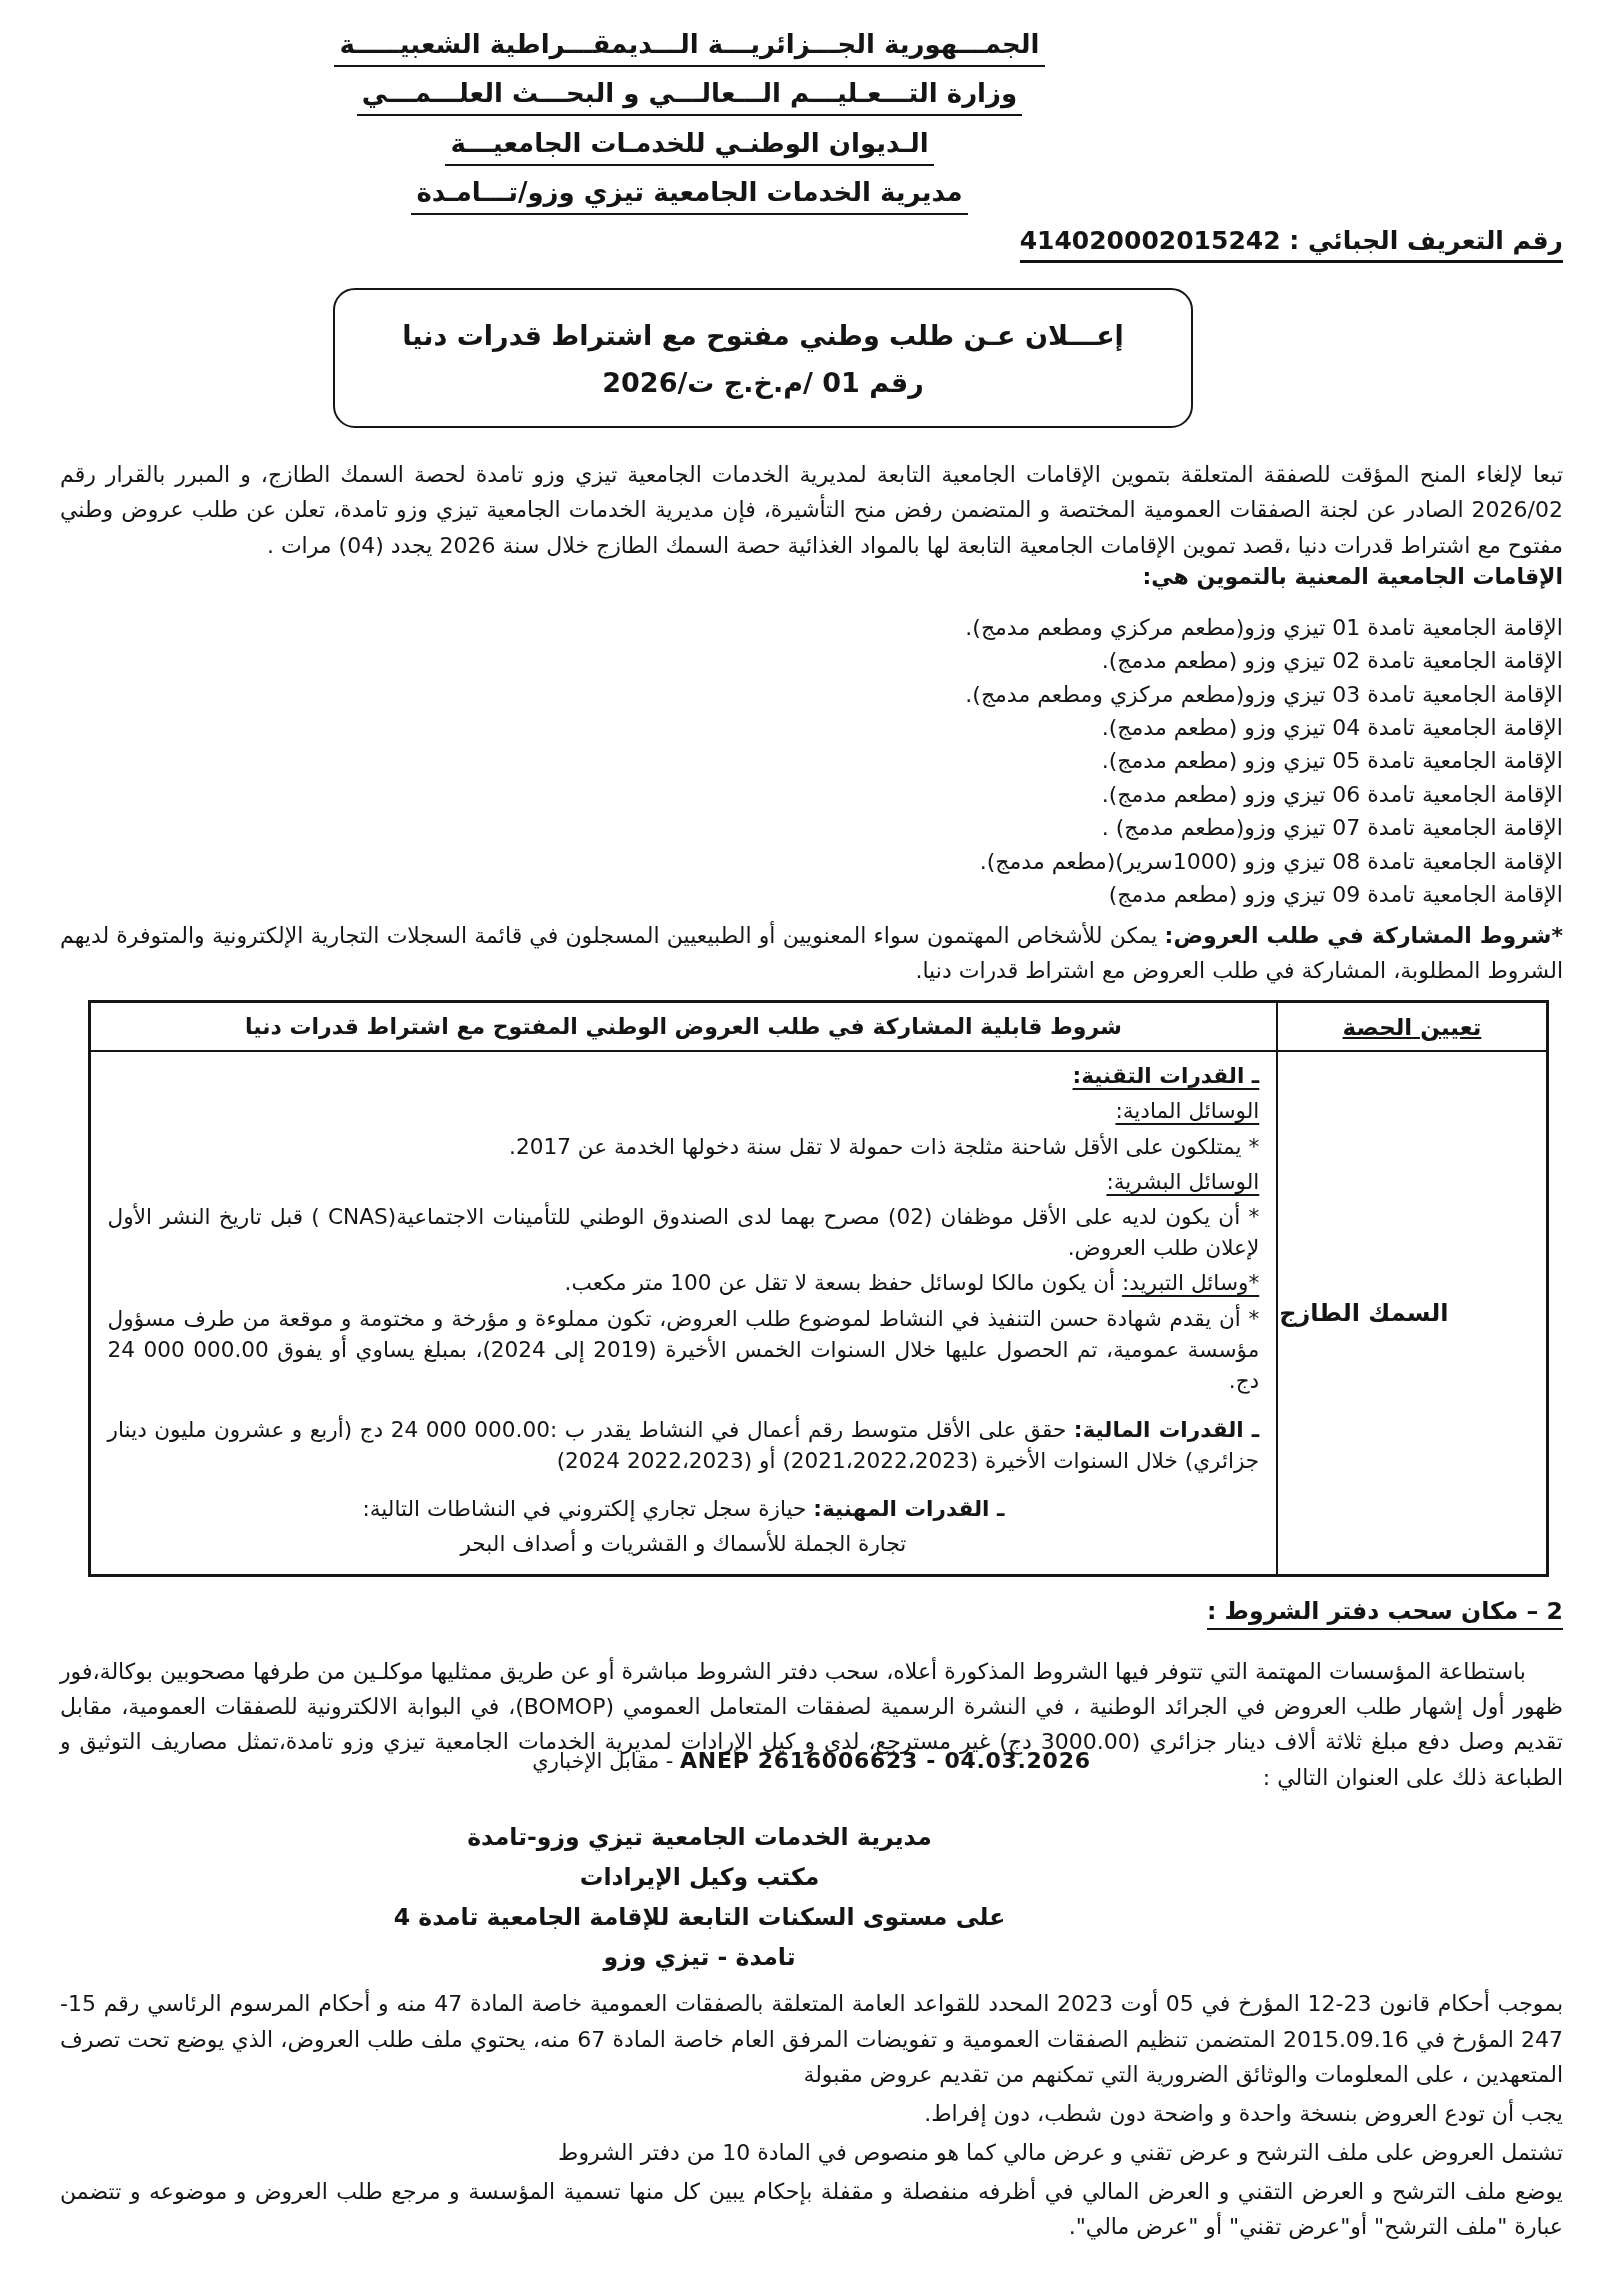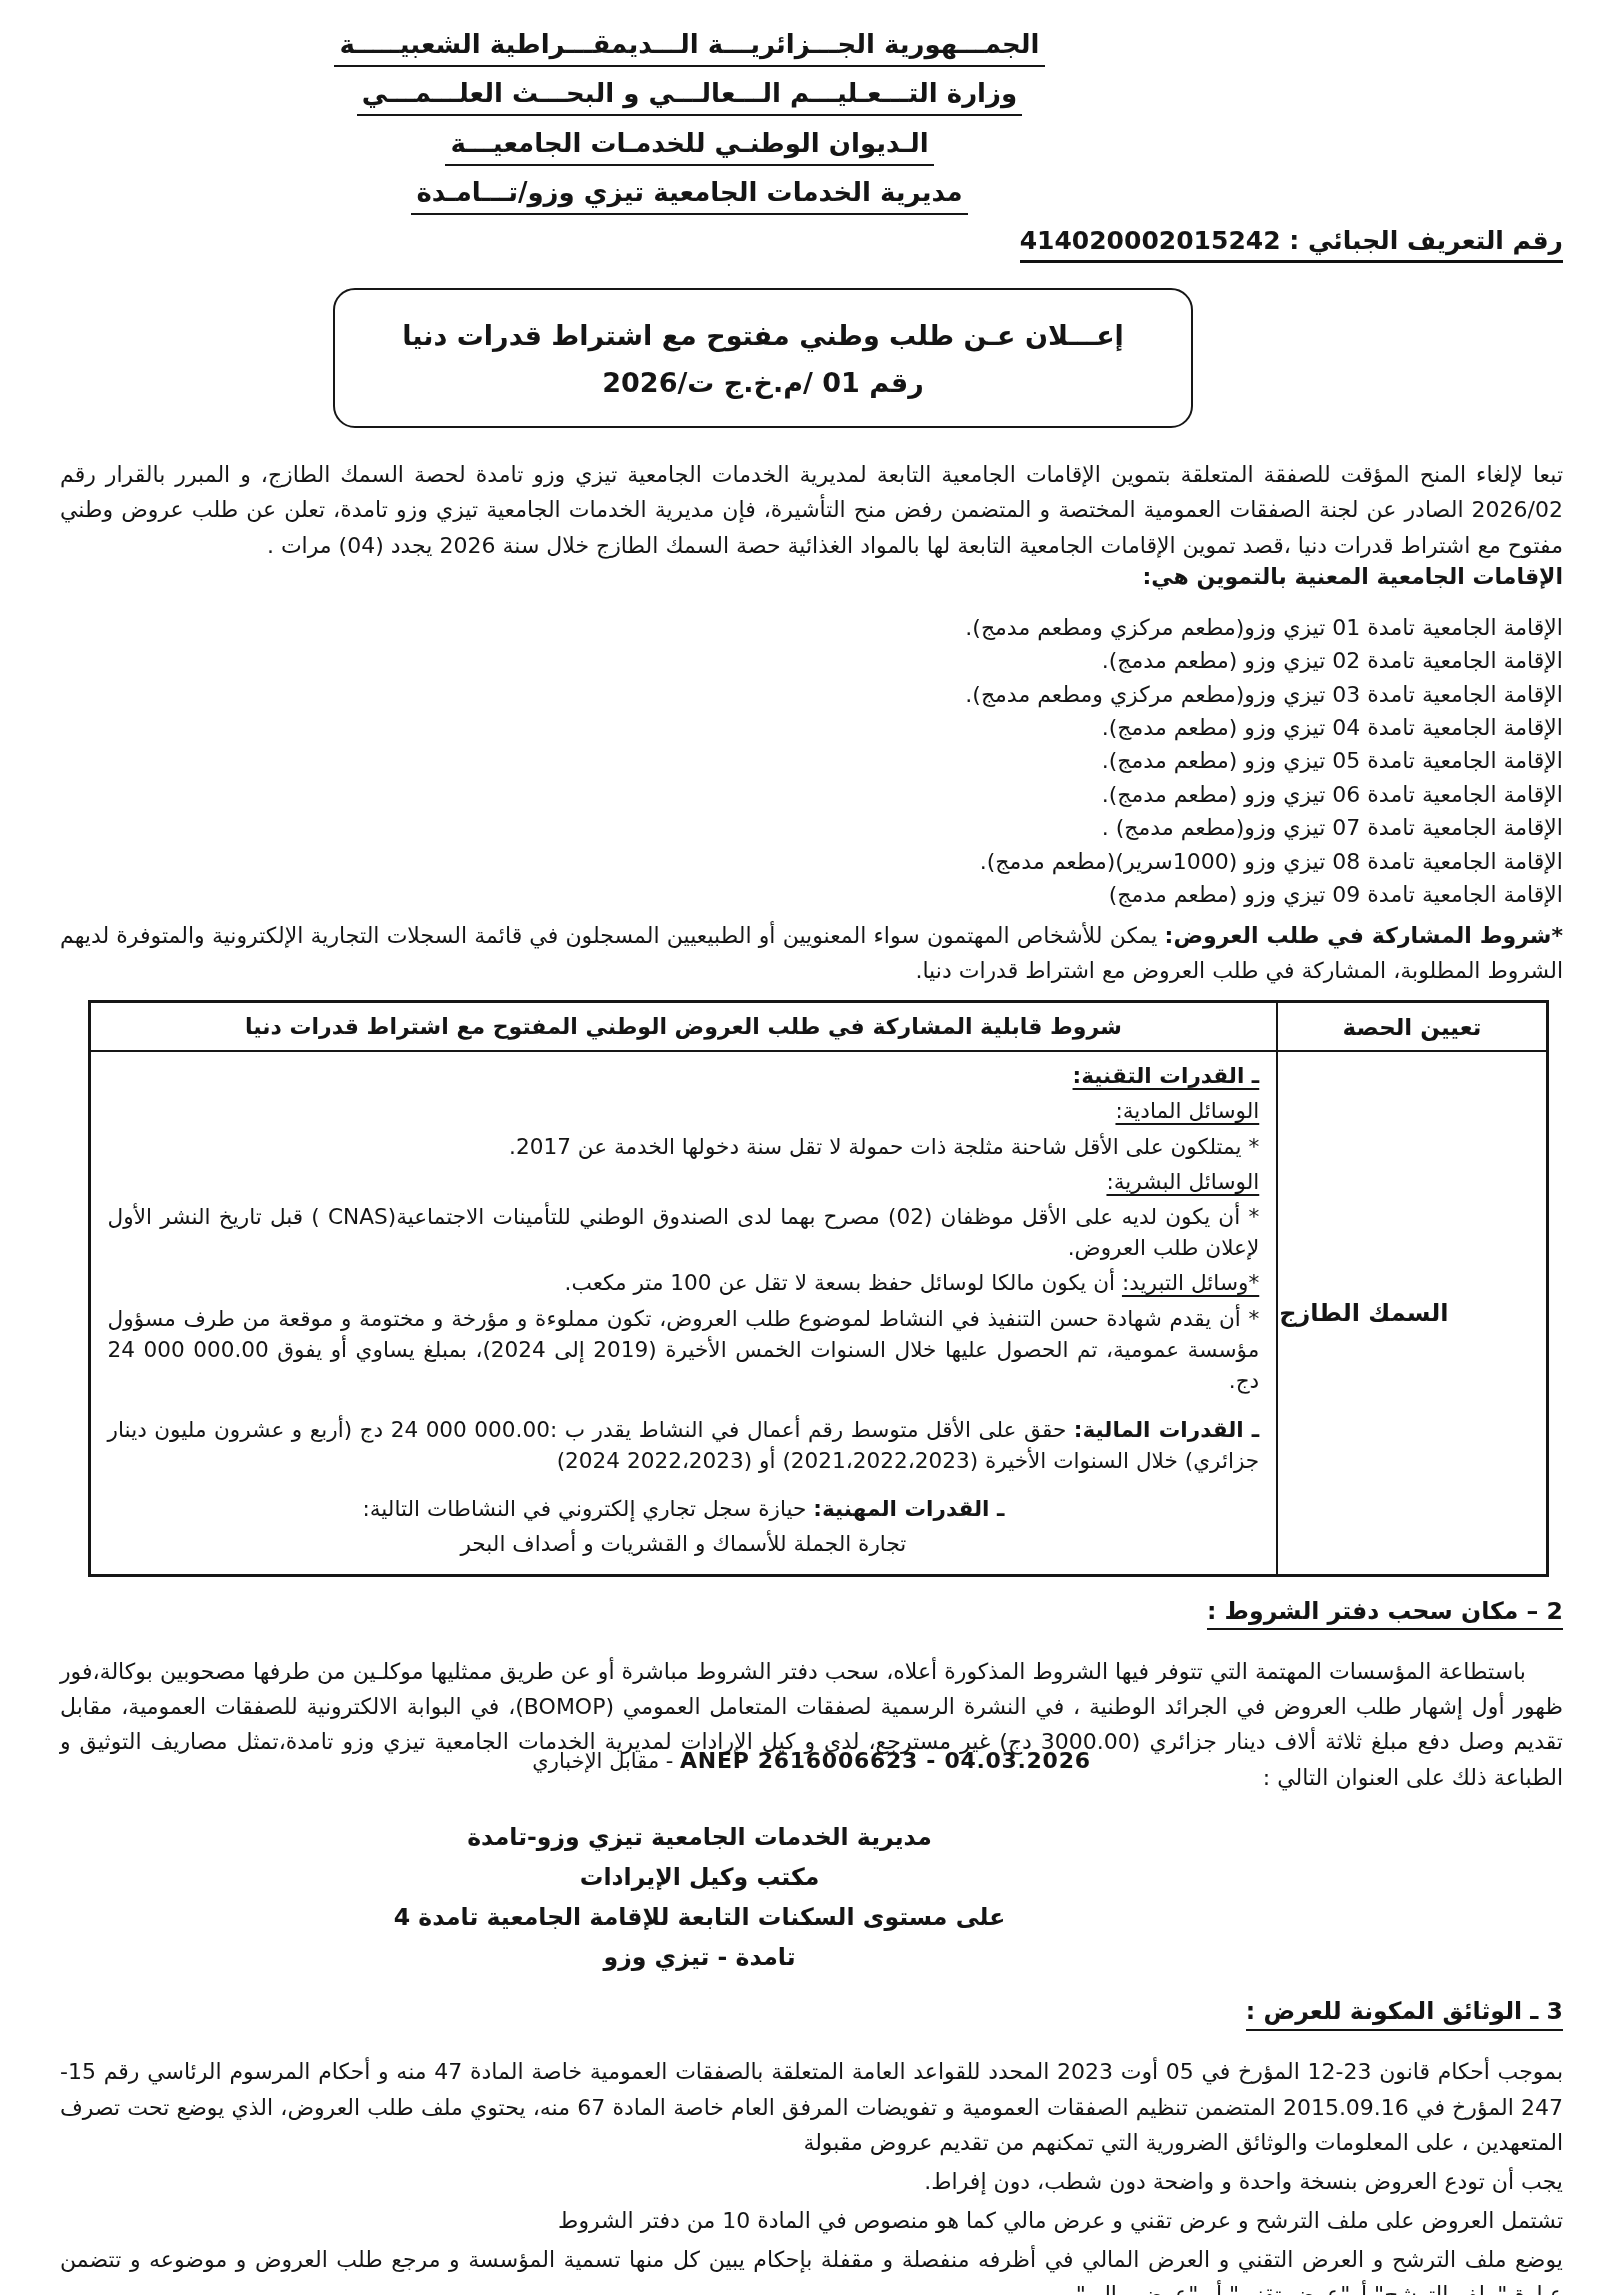--- a/index.html
+++ b/index.html
@@ -32,21 +32,21 @@
   .res-item{font-size:22px;line-height:1.52;margin:0;}
 
   .participation{margin-top:6.5px;}
   .lead-b{font-weight:bold;}
 
   table.cond{
     width:1461px;margin:11.8px 14.4px 0 0;border-collapse:collapse;
     border:3.3px solid #161616;table-layout:fixed;
   }
   table.cond th,table.cond td{border:2.6px solid #161616;vertical-align:middle;}
-  th.col-lot{width:257px;font-size:23px;font-weight:bold;padding:10.5px 5.2px;}
+  th.col-lot{width:257px;font-size:23px;font-weight:bold;padding:10.5px 5.2px;text-decoration:underline;}
   th.col-cond{font-size:22px;font-weight:bold;padding:10.5px 5.2px;}
   td.lot-cell{text-align:left;font-weight:bold;font-size:24px;}
   td.cond-cell{padding:7.9px 17px 10.5px 17px;}
   .c-line{font-size:21.6px;line-height:1.45;margin:0 0 3.9px 0;text-align:right;}
   .c-just{text-align:justify;}
   .c-center{text-align:center;}
   .ul{text-decoration:underline;text-underline-offset:4.6px;text-decoration-thickness:2px;}
   .b{font-weight:bold;}
   .gap-top{margin-top:17px;}
 
@@ -129,21 +129,20 @@
   <p class="sec-title"><span class="u">2 – مكان سحب دفتر الشروط :</span></p>
   <p class="para sec2-body">باستطاعة المؤسسات المهتمة التي تتوفر فيها الشروط المذكورة أعلاه، سحب دفتر الشروط مباشرة أو عن طريق ممثليها موكلـين من طرفها مصحوبين بوكالة،فور ظهور أول إشهار طلب العروض في الجرائد الوطنية ، في النشرة الرسمية لصفقات المتعامل العمومي (BOMOP)، في البوابة الالكترونية للصفقات العمومية، مقابل تقديم وصل دفع مبلغ ثلاثة ألاف دينار جزائري (3000.00 دج) غير مسترجع، لدى و كيل الإرادات لمديرية الخدمات الجامعية تيزي وزو تامدة،تمثل مصاريف التوثيق و الطباعة ذلك على العنوان التالي :</p>
 
   <div class="address">
     <p class="addr-line">مديرية الخدمات الجامعية تيزي وزو-تامدة</p>
     <p class="addr-line">مكتب وكيل الإيرادات</p>
     <p class="addr-line">على مستوى السكنات التابعة للإقامة الجامعية تامدة 4</p>
     <p class="addr-line">تامدة - تيزي وزو</p>
   </div>
 
-  <p class="sec-title"><span class="u">3 ـ الوثائق المكونة للعرض :</span></p>
   <div class="sec3-body">
     <p class="para">بموجب أحكام قانون 23-12 المؤرخ في 05 أوت 2023 المحدد للقواعد العامة المتعلقة بالصفقات العمومية خاصة المادة 47 منه و أحكام  المرسوم الرئاسي رقم 15-247 المؤرخ في 2015.09.16 المتضمن تنظيم الصفقات العمومية و تفويضات المرفق العام خاصة  المادة 67 منه، يحتوي ملف طلب العروض، الذي يوضع تحت تصرف المتعهدين ، على المعلومات والوثائق الضرورية التي تمكنهم من تقديم عروض مقبولة</p>
     <p class="plain-line">يجب أن تودع العروض بنسخة واحدة و واضحة دون شطب، دون إفراط.</p>
     <p class="plain-line">تشتمل العروض على ملف الترشح و عرض تقني و عرض مالي كما هو منصوص في المادة 10 من دفتر الشروط</p>
     <p class="para" style="margin-top:3.9px;">يوضع ملف الترشح و العرض التقني و العرض المالي في أظرفه منفصلة و مقفلة بإحكام يبين كل منها تسمية المؤسسة و مرجع طلب العروض و موضوعه و تتضمن عبارة "ملف الترشح" أو"عرض تقني" أو "عرض مالي".</p>
   </div>
 
   <p class="footer"><span class="anep">ANEP 2616006623 - 04.03.2026</span><span class="src"> - </span><span class="src">مقابل الإخباري</span></p>
 
 </div>

